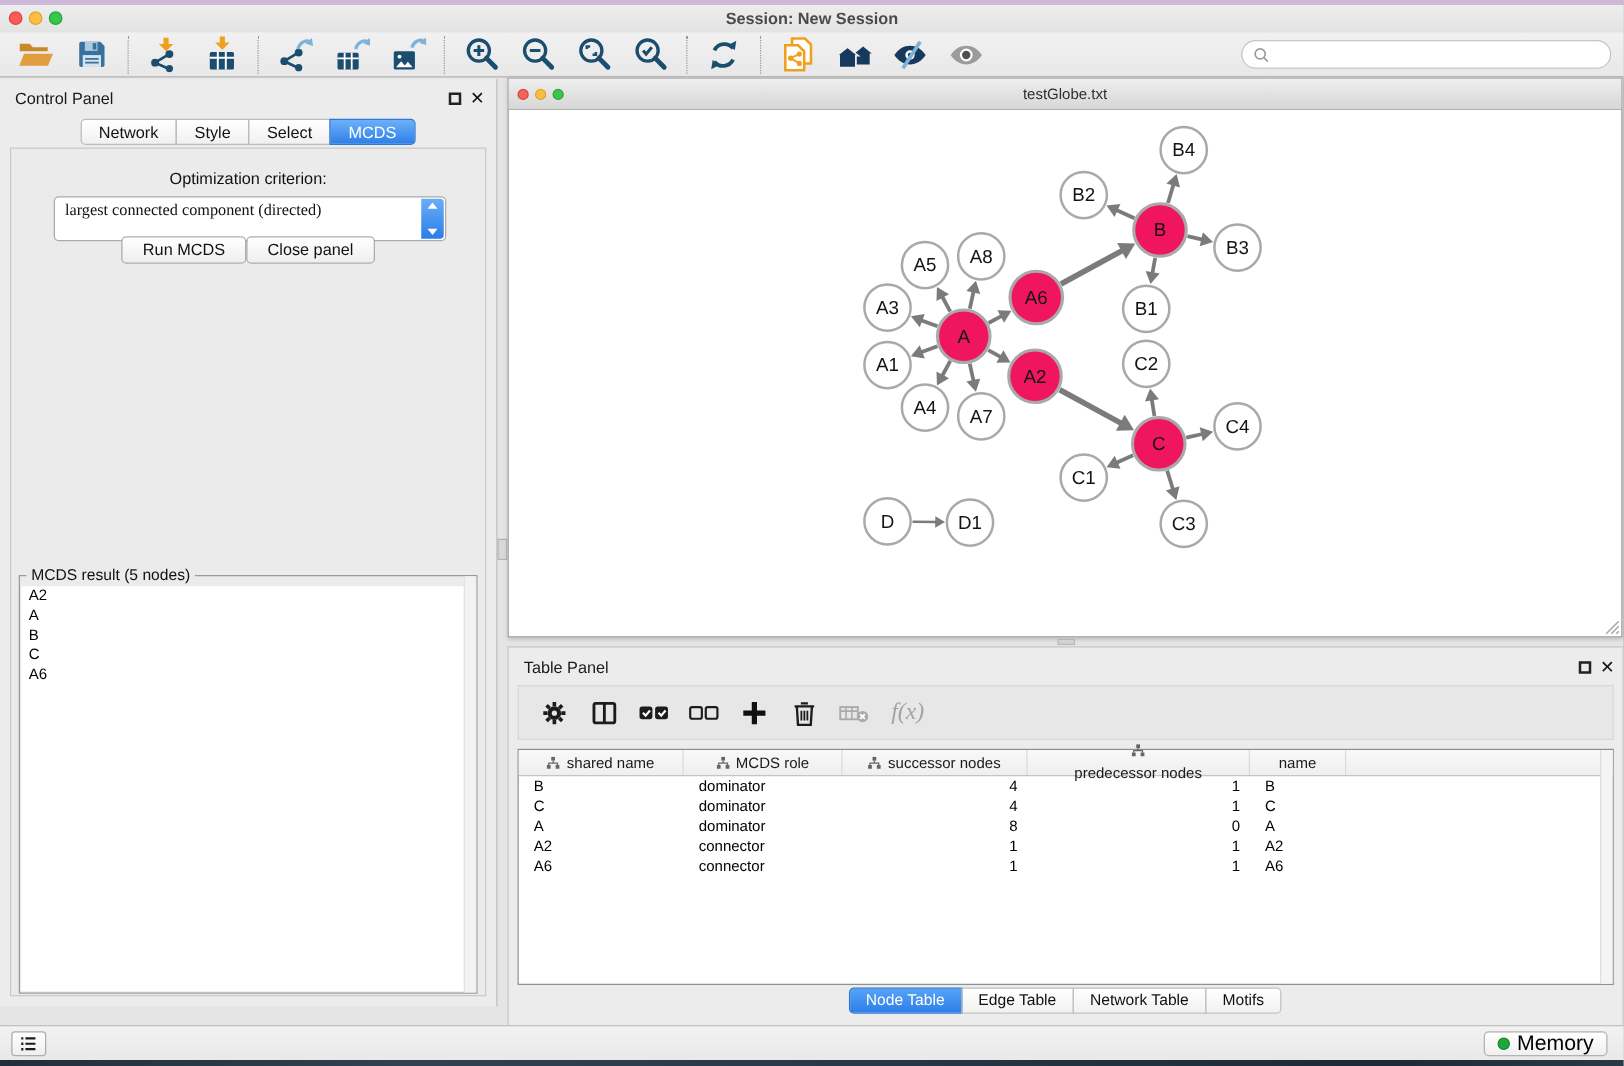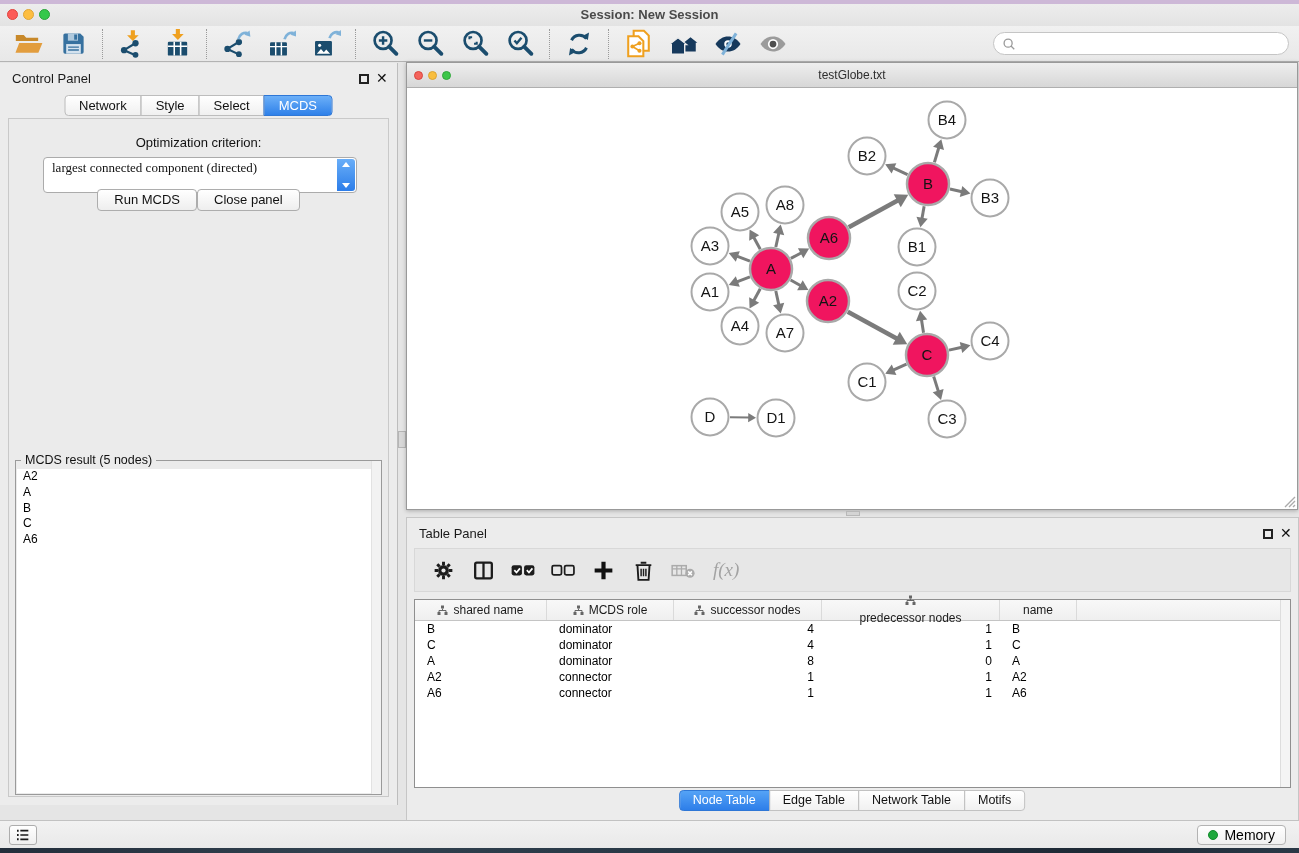--- a/index.html
+++ b/index.html
@@ -66,21 +66,21 @@
   .td{font-size:12px;line-height:16px;color:#000;overflow:hidden;white-space:nowrap;}
   .tscroll{position:absolute;right:0;top:0;bottom:0;width:10px;background:#F4F4F4;border-left:1px solid #DDD;}
   .tp-tabs{position:absolute;left:50%;bottom:9px;transform:translateX(-50%);display:flex;}
   .tab2{height:21px;line-height:19px;padding:0 13px;font-size:12.5px;background:linear-gradient(#FFF,#F1F1F1);border:1px solid #C2C2C2;margin-left:-1px;color:#111;}
   .tab2.first{border-radius:4px 0 0 4px;}
   .tab2.last{border-radius:0 4px 4px 0;}
   .tab2.active{background:linear-gradient(#55A3F6,#2D7EE9);color:#fff;border-color:#2E77D6;}
   
   .statusbar{position:absolute;left:0;top:820px;width:100%;height:28px;background:linear-gradient(#F2F2F2,#E9E9E9);border-top:1px solid #C2C2C2;}
   .listbtn{position:absolute;left:9px;top:4px;width:28px;height:20px;border:1px solid #ADADAD;border-radius:3px;background:linear-gradient(#FFF,#EFEFEF);display:flex;align-items:center;justify-content:center;}
-  .membtn{position:absolute;right:13px;top:4px;height:20px;border:1px solid #B3B3B3;border-radius:4px;background:linear-gradient(#FFF,#F0F0F0);display:flex;align-items:center;gap:6px;padding:0 10px;font-size:14px;color:#000;}
+  .membtn{position:absolute;right:13px;top:4px;height:20px;border:1px solid #B3B3B3;border-radius:4px;background:linear-gradient(#FFF,#F0F0F0);display:flex;align-items:center;gap:6px;padding:0 10px;font-size:17px;color:#000;}
   .memdot{width:10px;height:10px;border-radius:50%;background:#1EA73C;border:1px solid #138A2C;}
   .desktop{position:absolute;left:0;top:848px;width:100%;height:5px;background:linear-gradient(90deg,#232E3B,#31414F 25%,#273745 55%,#1E2935 85%,#2A3947);}
 </style>
 </head>
 <body>
 
 <div class="screen">
   <div class="topstrip"></div>
 
   <div class="titlebar">

